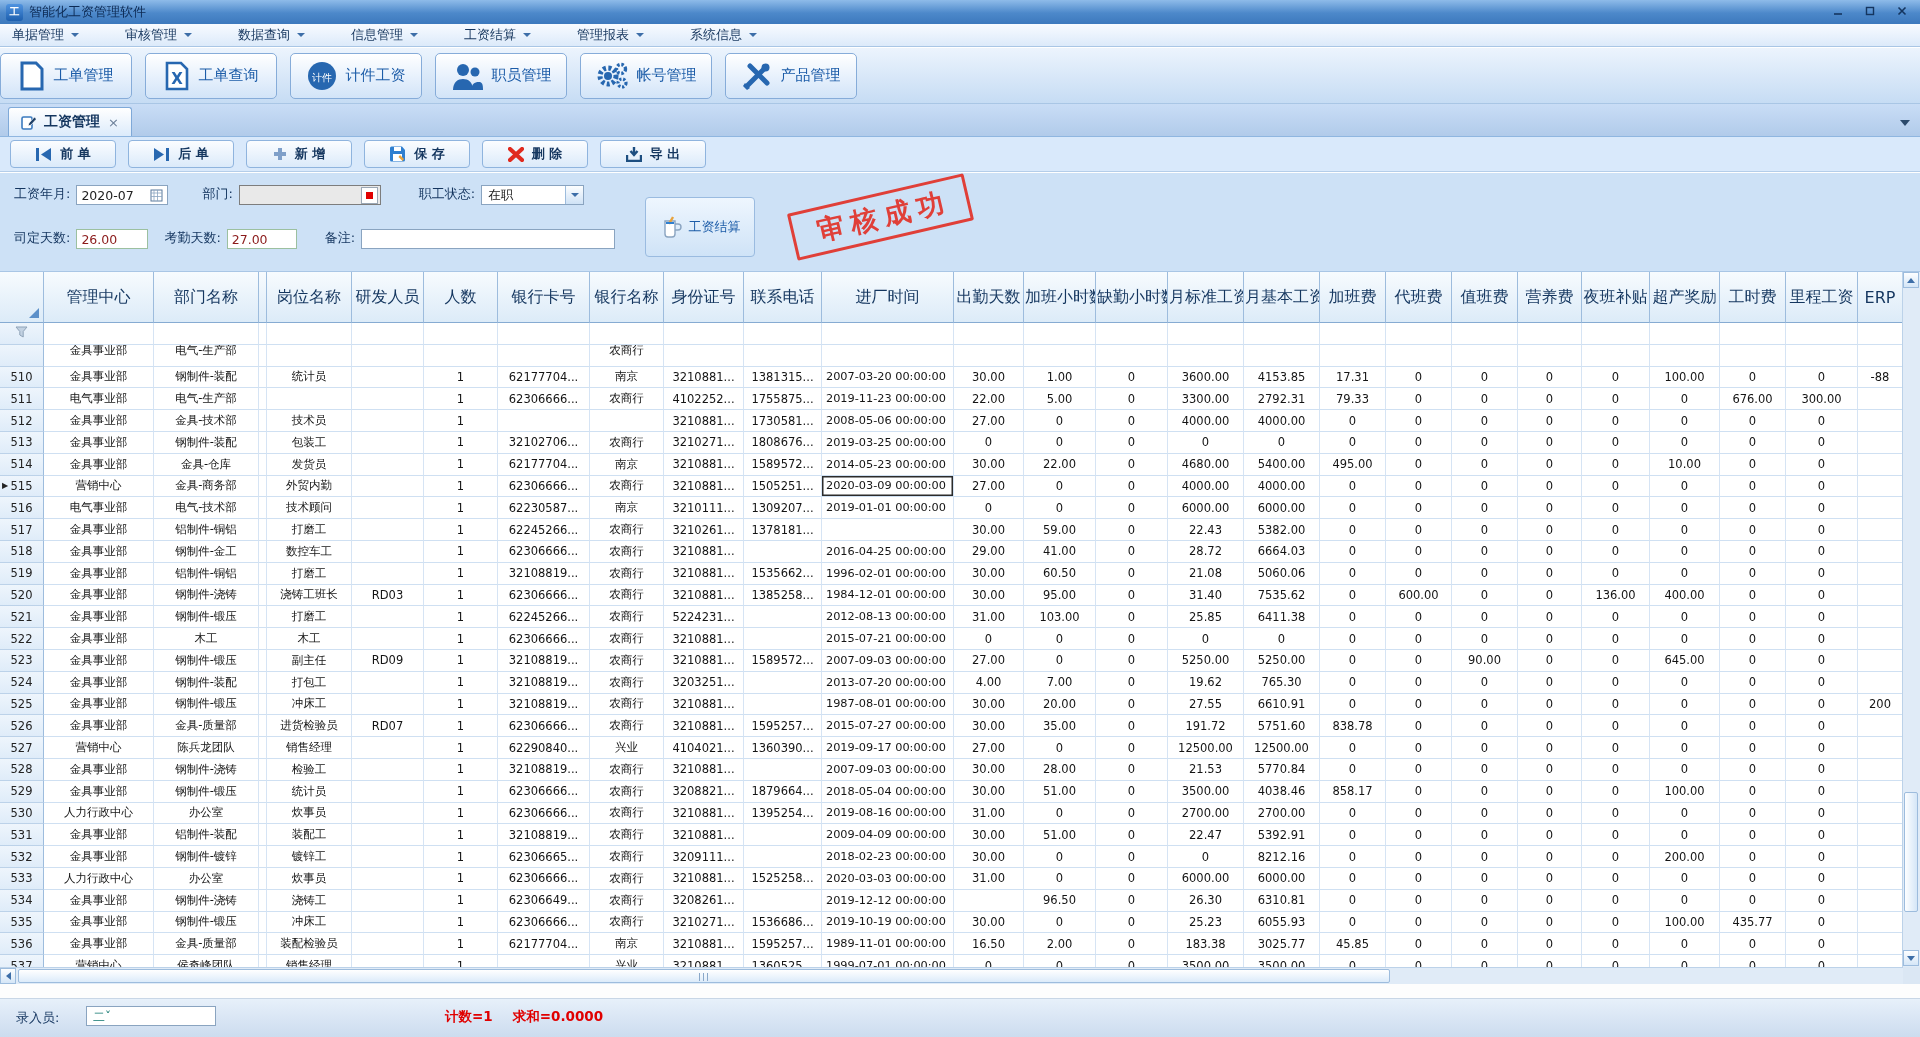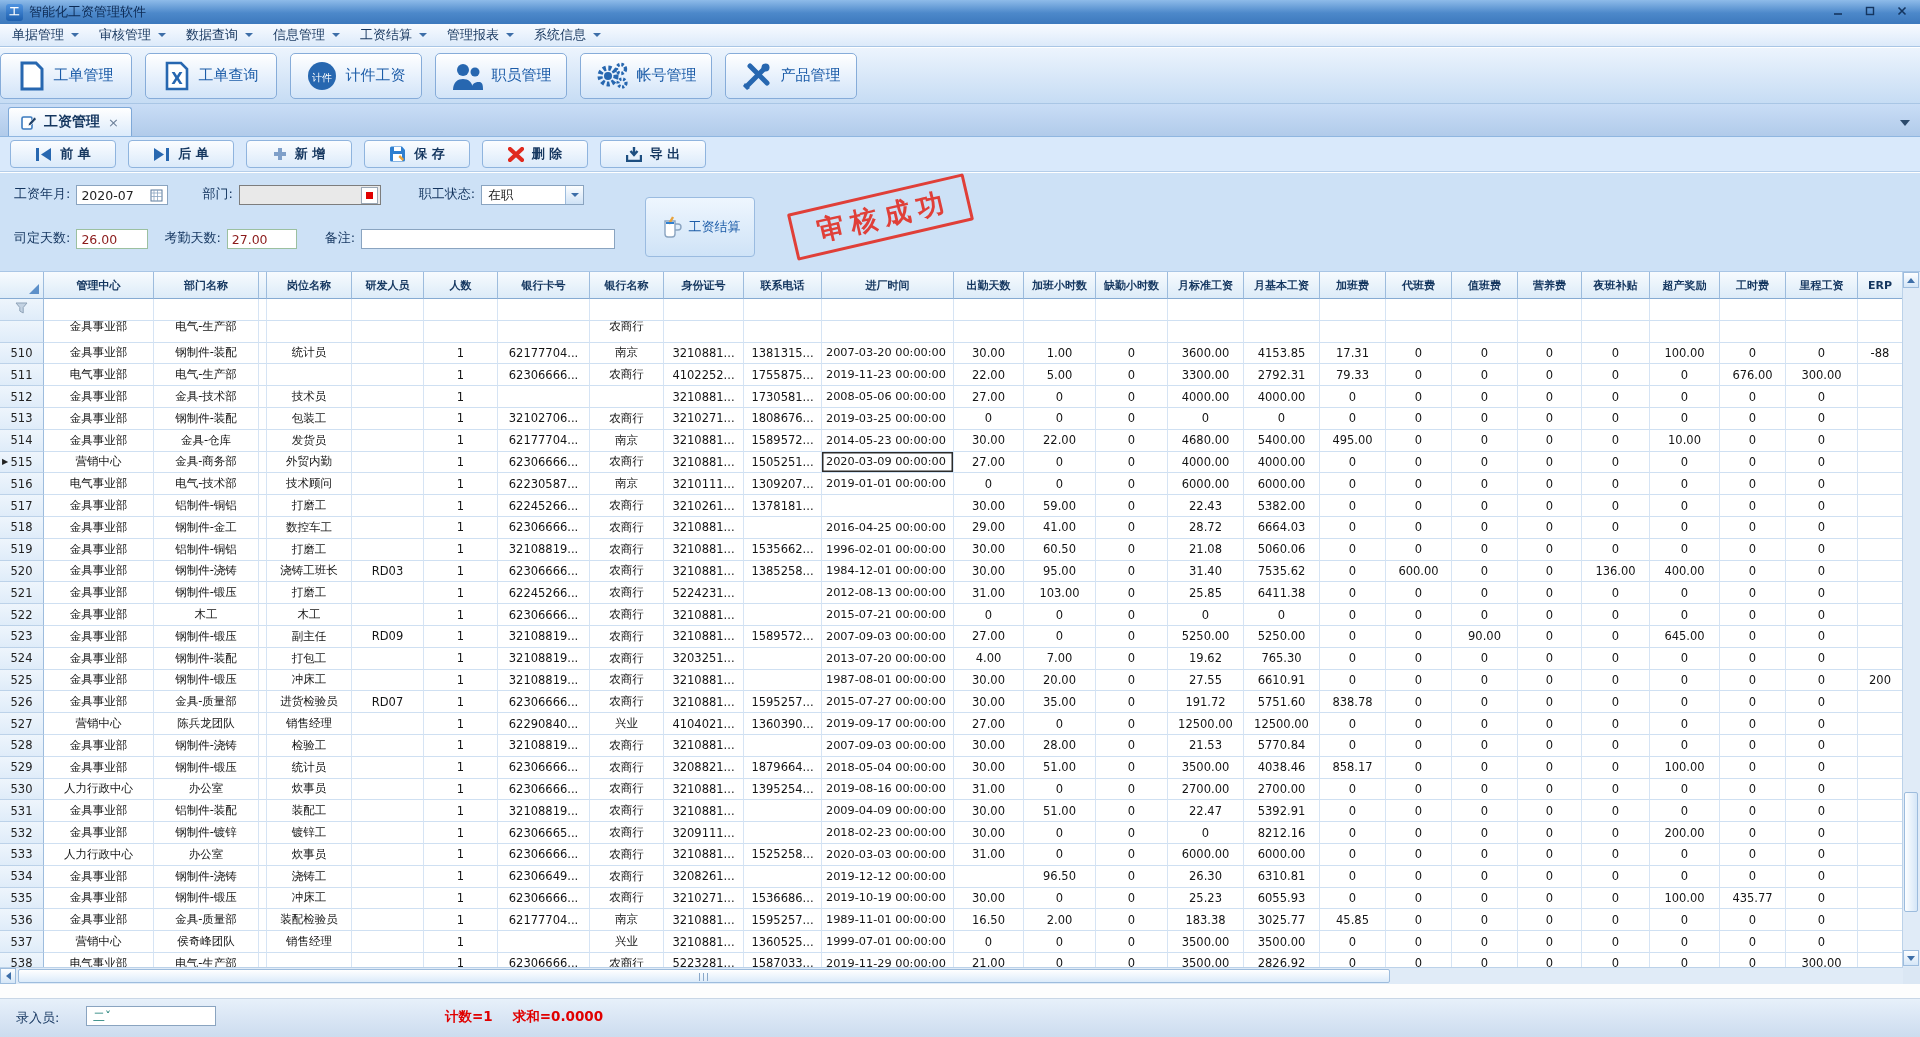--- a/index.html
+++ b/index.html
@@ -9,21 +9,21 @@
   .titlebar{position:absolute;left:0;top:0;width:100%;height:24px;
     background:linear-gradient(#8ebbe9,#4c88ca 55%,#3d79bd);display:flex;align-items:center;padding-left:6px;box-sizing:border-box}
   .app-icon{width:17px;height:17px;border-radius:3px;background:linear-gradient(#4f93e0,#1d5fae);
     color:#fff;font-size:10px;font-weight:bold;display:flex;align-items:center;justify-content:center;margin-right:6px;flex:0 0 auto}
   .win-title{font-size:13px;color:#0d2b55}
   .wincontrols{position:absolute;right:4px;top:2px;display:flex;gap:4px}
   .wc{width:28px;height:18px;display:flex;align-items:center;justify-content:center;color:#14355f;font-size:11px}
   
   .menubar{position:absolute;left:0;top:24px;width:100%;height:23px;
     background:linear-gradient(#f8fbff,#dceafa);border-bottom:1px solid #a9c6e5;
-    display:flex;align-items:center;padding-left:12px;gap:20px;box-sizing:border-box}
+    display:flex;align-items:center;padding-left:12px;gap:46px;box-sizing:border-box}
   .menu-item{font-size:13px;color:#16365e;display:flex;align-items:center;gap:7px}
   .caret{width:0;height:0;border-left:4px solid transparent;border-right:4px solid transparent;border-top:4px solid #3d6ea8}
   
   .toolbar{position:absolute;left:0;top:48px;width:100%;height:56px;
     background:linear-gradient(#ecf4fd,#c6dcf4);border-bottom:1px solid #a9c6e5;
     display:flex;align-items:center;gap:13px;box-sizing:border-box}
   .tbtn{width:130px;height:44px;border:1px solid #86acd9;border-radius:5px;
     background:linear-gradient(#ffffff,#e6f0fc 55%,#d2e4f8);display:flex;align-items:center;justify-content:center;gap:9px;
     color:#1c5ca8;font-size:15px;box-shadow:0 1px 1px rgba(255,255,255,.8) inset}
   .tbtn svg{flex:0 0 auto}
@@ -61,21 +61,21 @@
   .settle-btn{position:absolute;left:645px;top:24px;width:108px;height:58px;border:1px solid #9abbe0;border-radius:4px;
     background:linear-gradient(#eef6fe,#cfe3f7);display:flex;align-items:center;justify-content:center;gap:7px;
     font-size:13px;color:#1c5ca8}
   .stamp{position:absolute;left:790px;top:20px;transform:rotate(-13deg);
     border:3px solid #e23228;color:#e23228;font-size:27px;font-weight:bold;letter-spacing:7px;
     padding:3px 16px 3px 23px;border-radius:2px;opacity:.92}
   
   .gridwrap{position:absolute;left:0;top:272px;width:1903px;height:695px;overflow:hidden;background:#fff}
   #grid-table{border-collapse:separate;border-spacing:0;table-layout:fixed;width:1903px;font-size:11.5px;color:#141414}
   #grid-table th{height:26px;background:linear-gradient(#f7fbfe,#dcebf8);border-right:1px solid #9dbcdd;border-bottom:1px solid #86abd2;
-    font-weight:bold;color:#14365f;font-size:11px;overflow:hidden;white-space:nowrap;position:relative;padding:0 1px}
+    font-weight:normal;color:#14365f;font-size:16px;overflow:hidden;white-space:nowrap;position:relative;padding:12px 1px}
   .sort-tri{position:absolute;right:4px;bottom:4px;width:0;height:0;border-left:10px solid transparent;border-bottom:10px solid #5c90c9}
   #grid-table td{height:21.8px;border-right:1px solid #d6e4f4;border-bottom:1px solid #cfe0f2;text-align:center;
     overflow:hidden;white-space:nowrap;padding:0 2px;box-sizing:border-box}
   #grid-table td.al{text-align:left;padding-left:4px;font-size:11.3px}
   #grid-table td.rn{background:linear-gradient(#eef5fc,#dfecf9);border-right:1px solid #9dbcdd;border-bottom:1px solid #bcd2e9;
     color:#222;position:relative;font-size:11.5px}
   .filter-row td{height:22px;border-bottom:1px solid #bcd2e9;background:#fff}
   .filter-row td.rn{background:linear-gradient(#eef5fc,#dfecf9)}
   .clipped-row td{height:13px}
   .clipv{display:block;margin-top:-9px}

